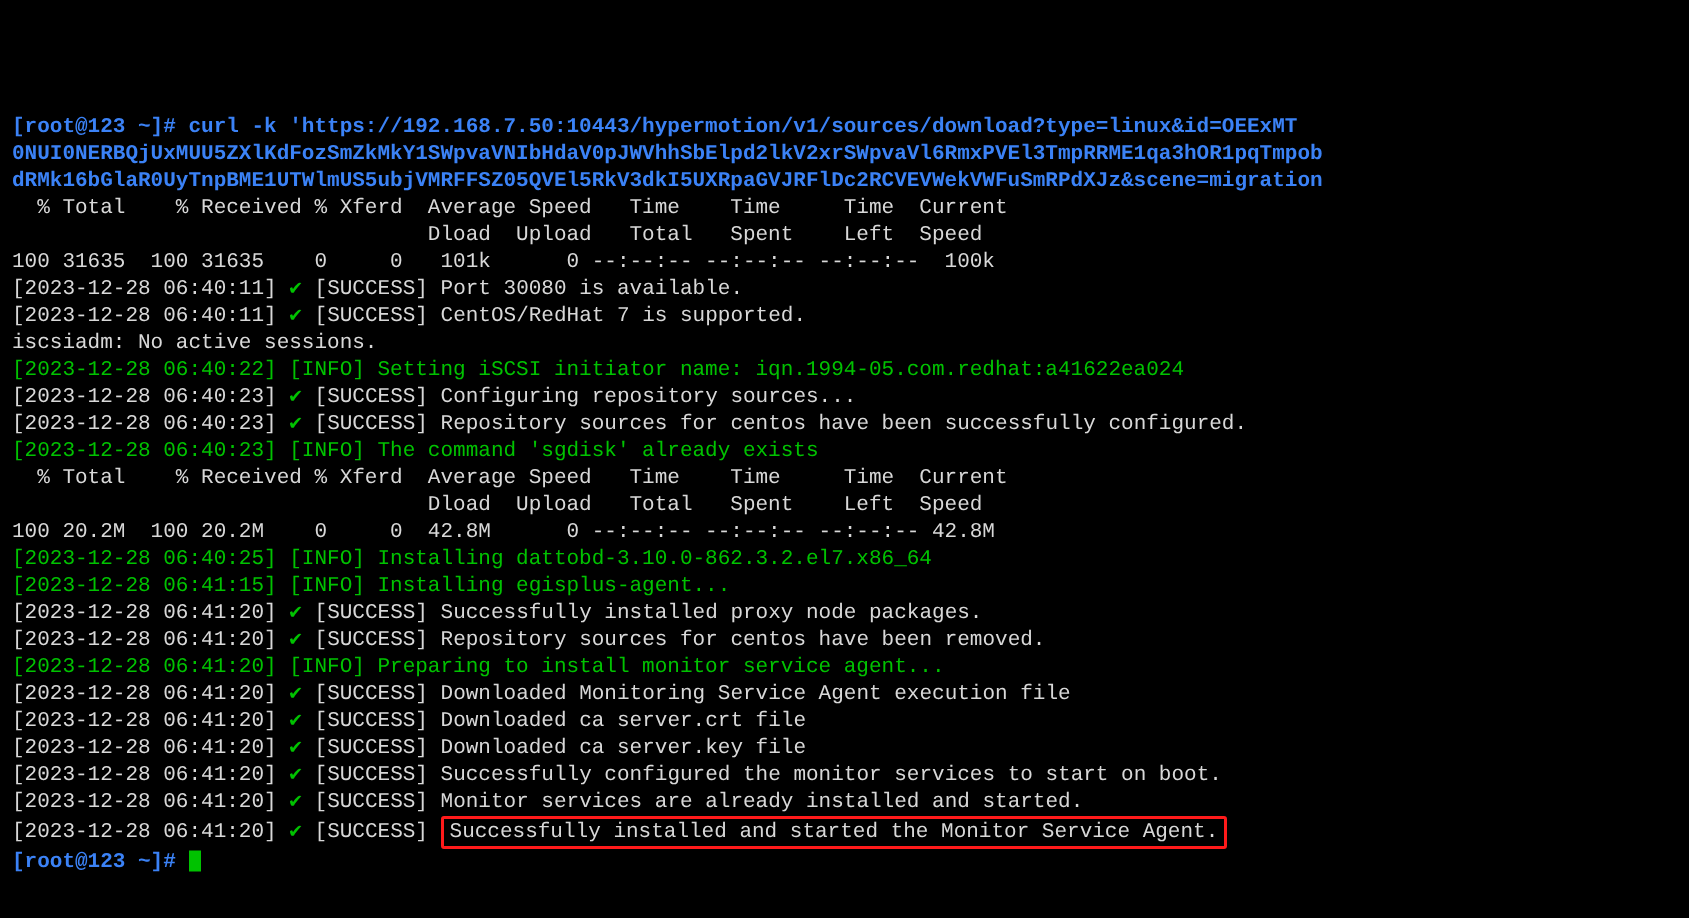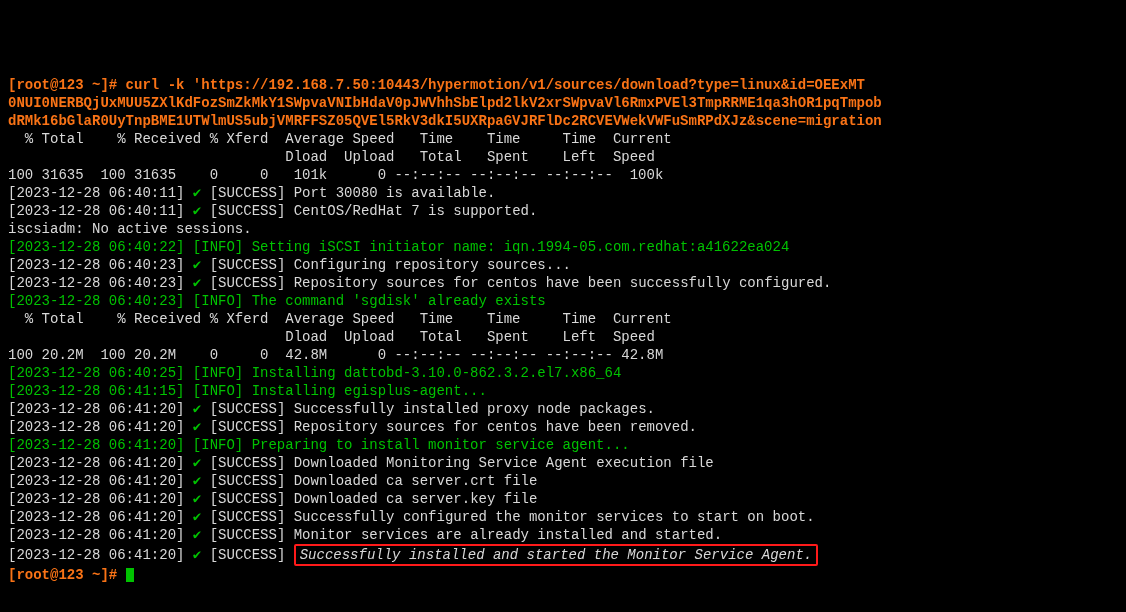--- a/index.html
+++ b/index.html
@@ -8,28 +8,27 @@
     color: #d8d8d8;
     font-family: "Consolas", "Courier New", monospace;
     font-size: 14px;
     line-height: 18px;
     width: 1126px;
     height: 612px;
     overflow: hidden;
     padding: 4px 8px;
     white-space: pre;
   }
-  .bold { font-weight: bold; color: #f97316; }
+  .bold { font-weight: bold; color: #3b82f6; }
   .green { color: #00c200; }
   .highlight-box {
     border: 2px solid #ff1a1a;
     border-radius: 2px;
     padding: 0 4px;
     display: inline-block;
-    font-style: italic;
   }
   .cursor {
     display: inline-block;
     width: 8px;
     height: 14px;
     background: #00c200;
     vertical-align: middle;
   }
   .line { display: block; }
 </style>

